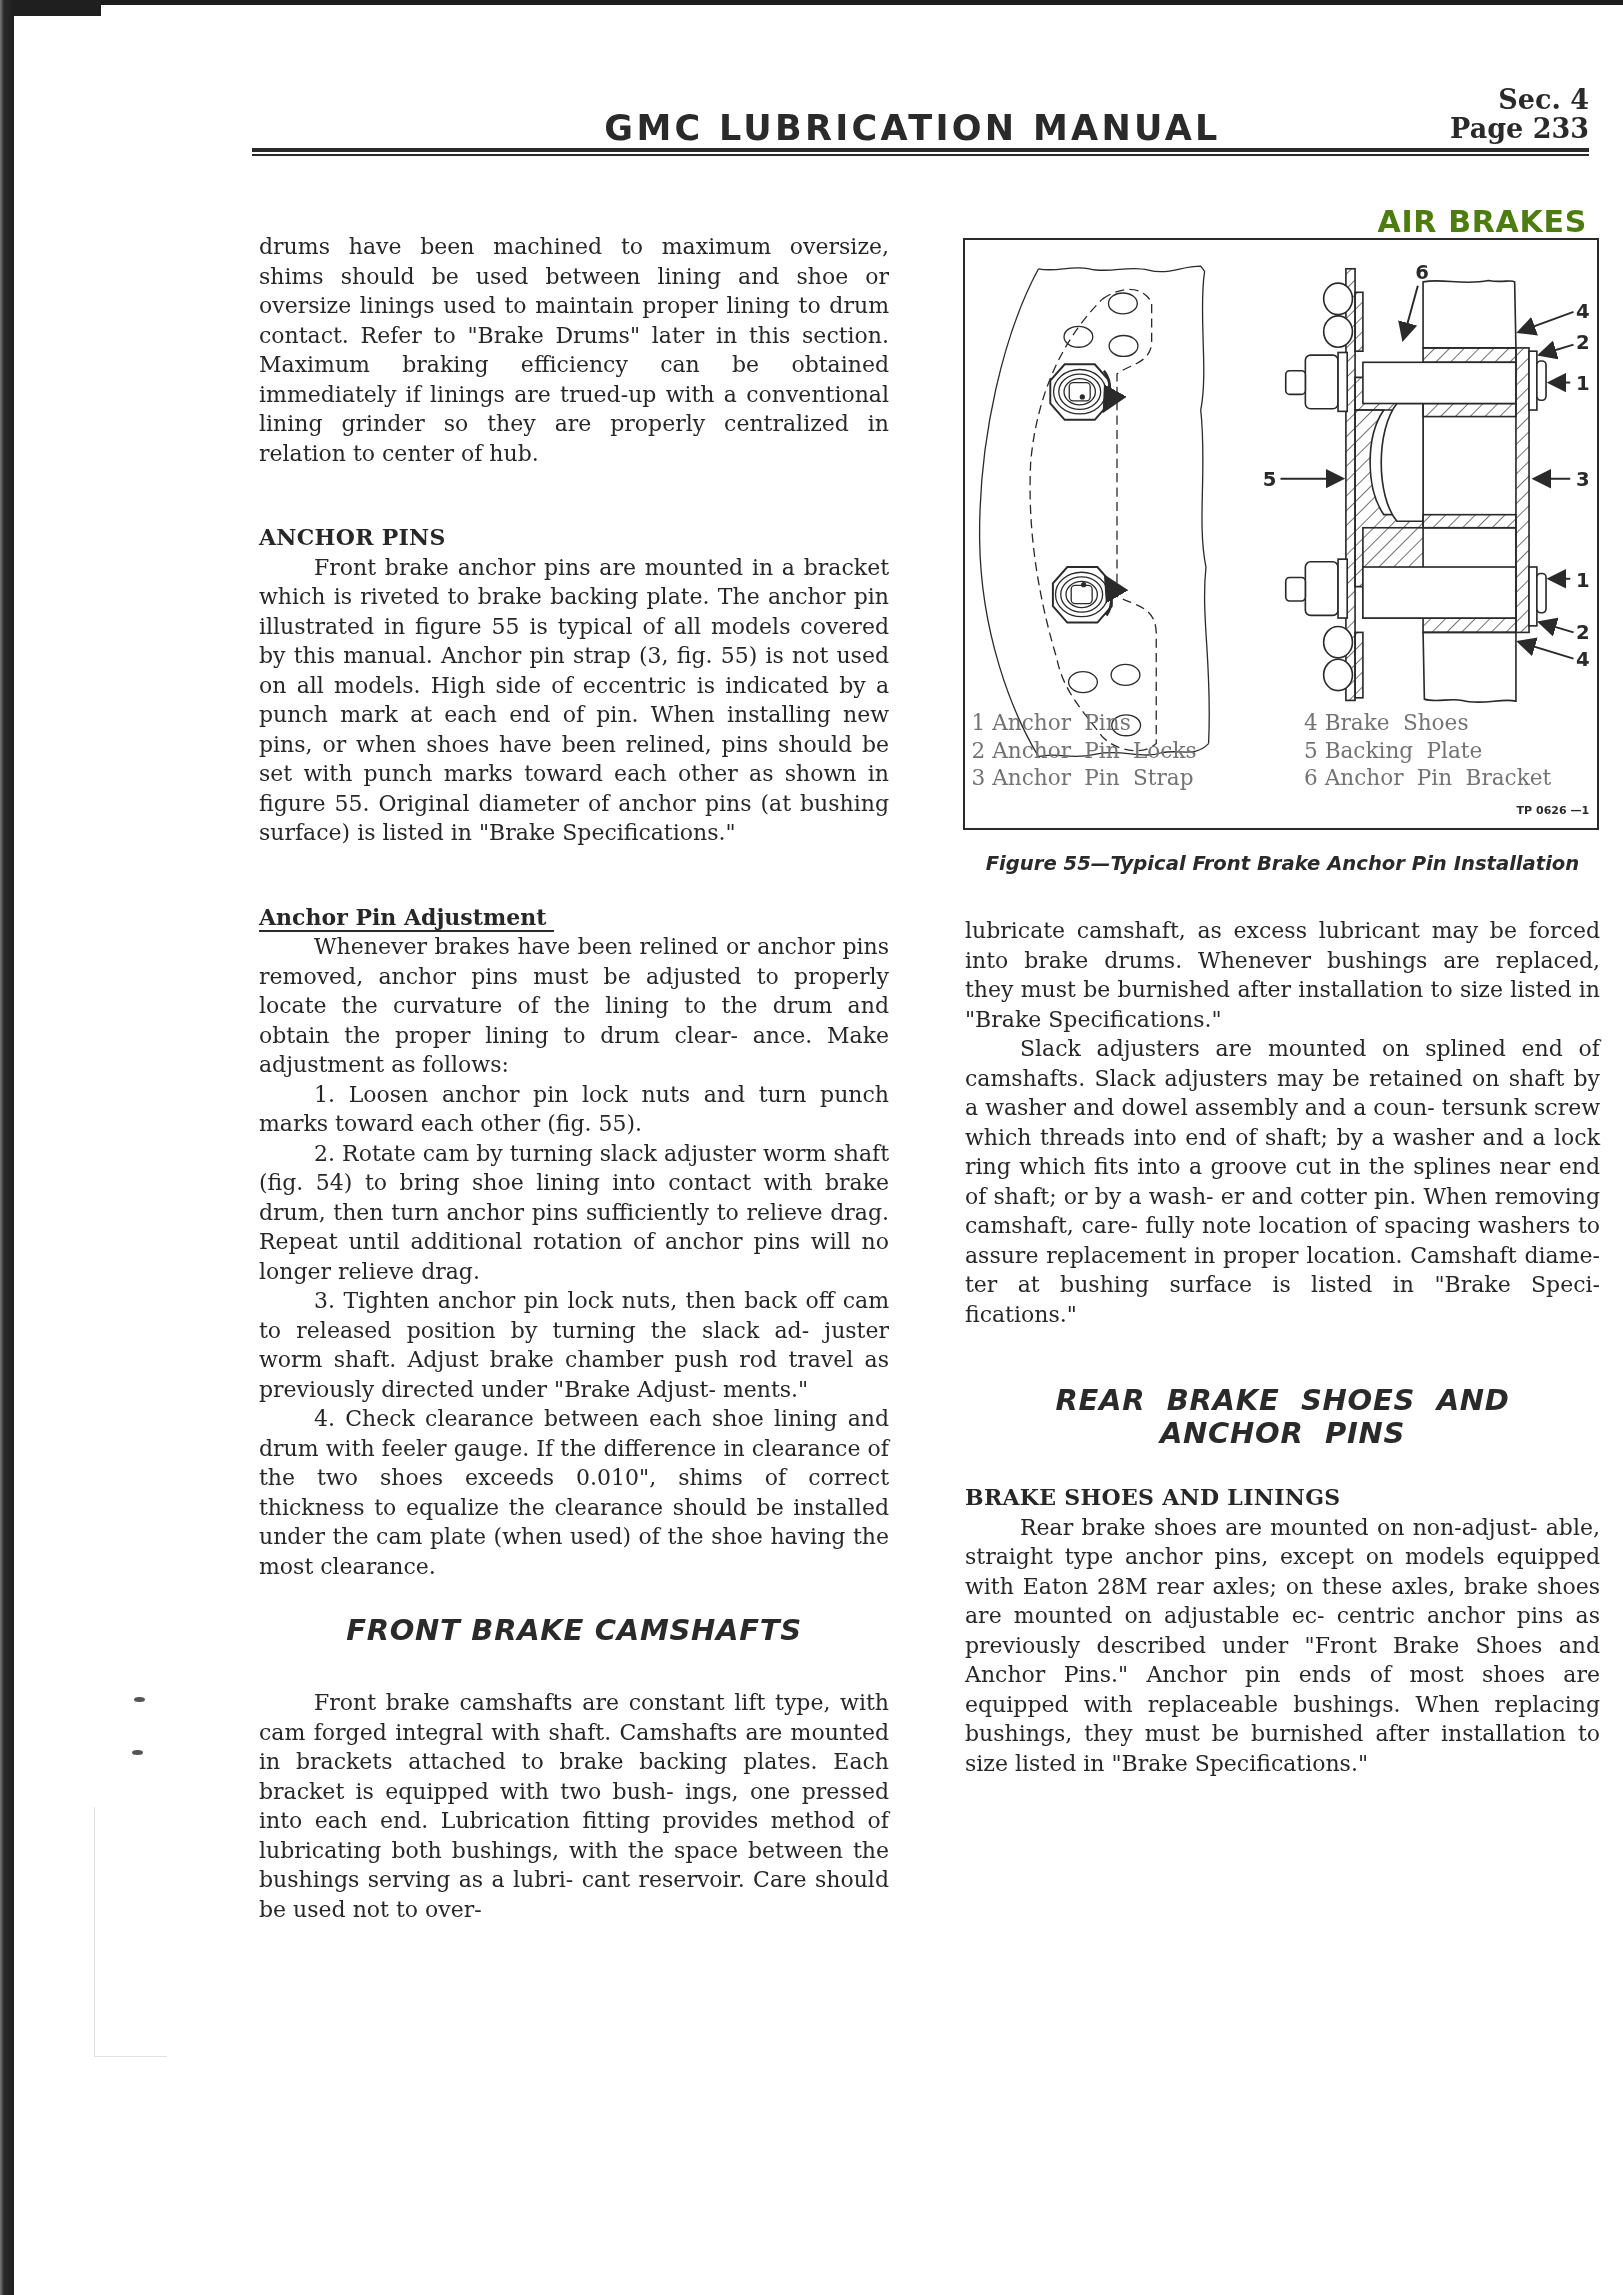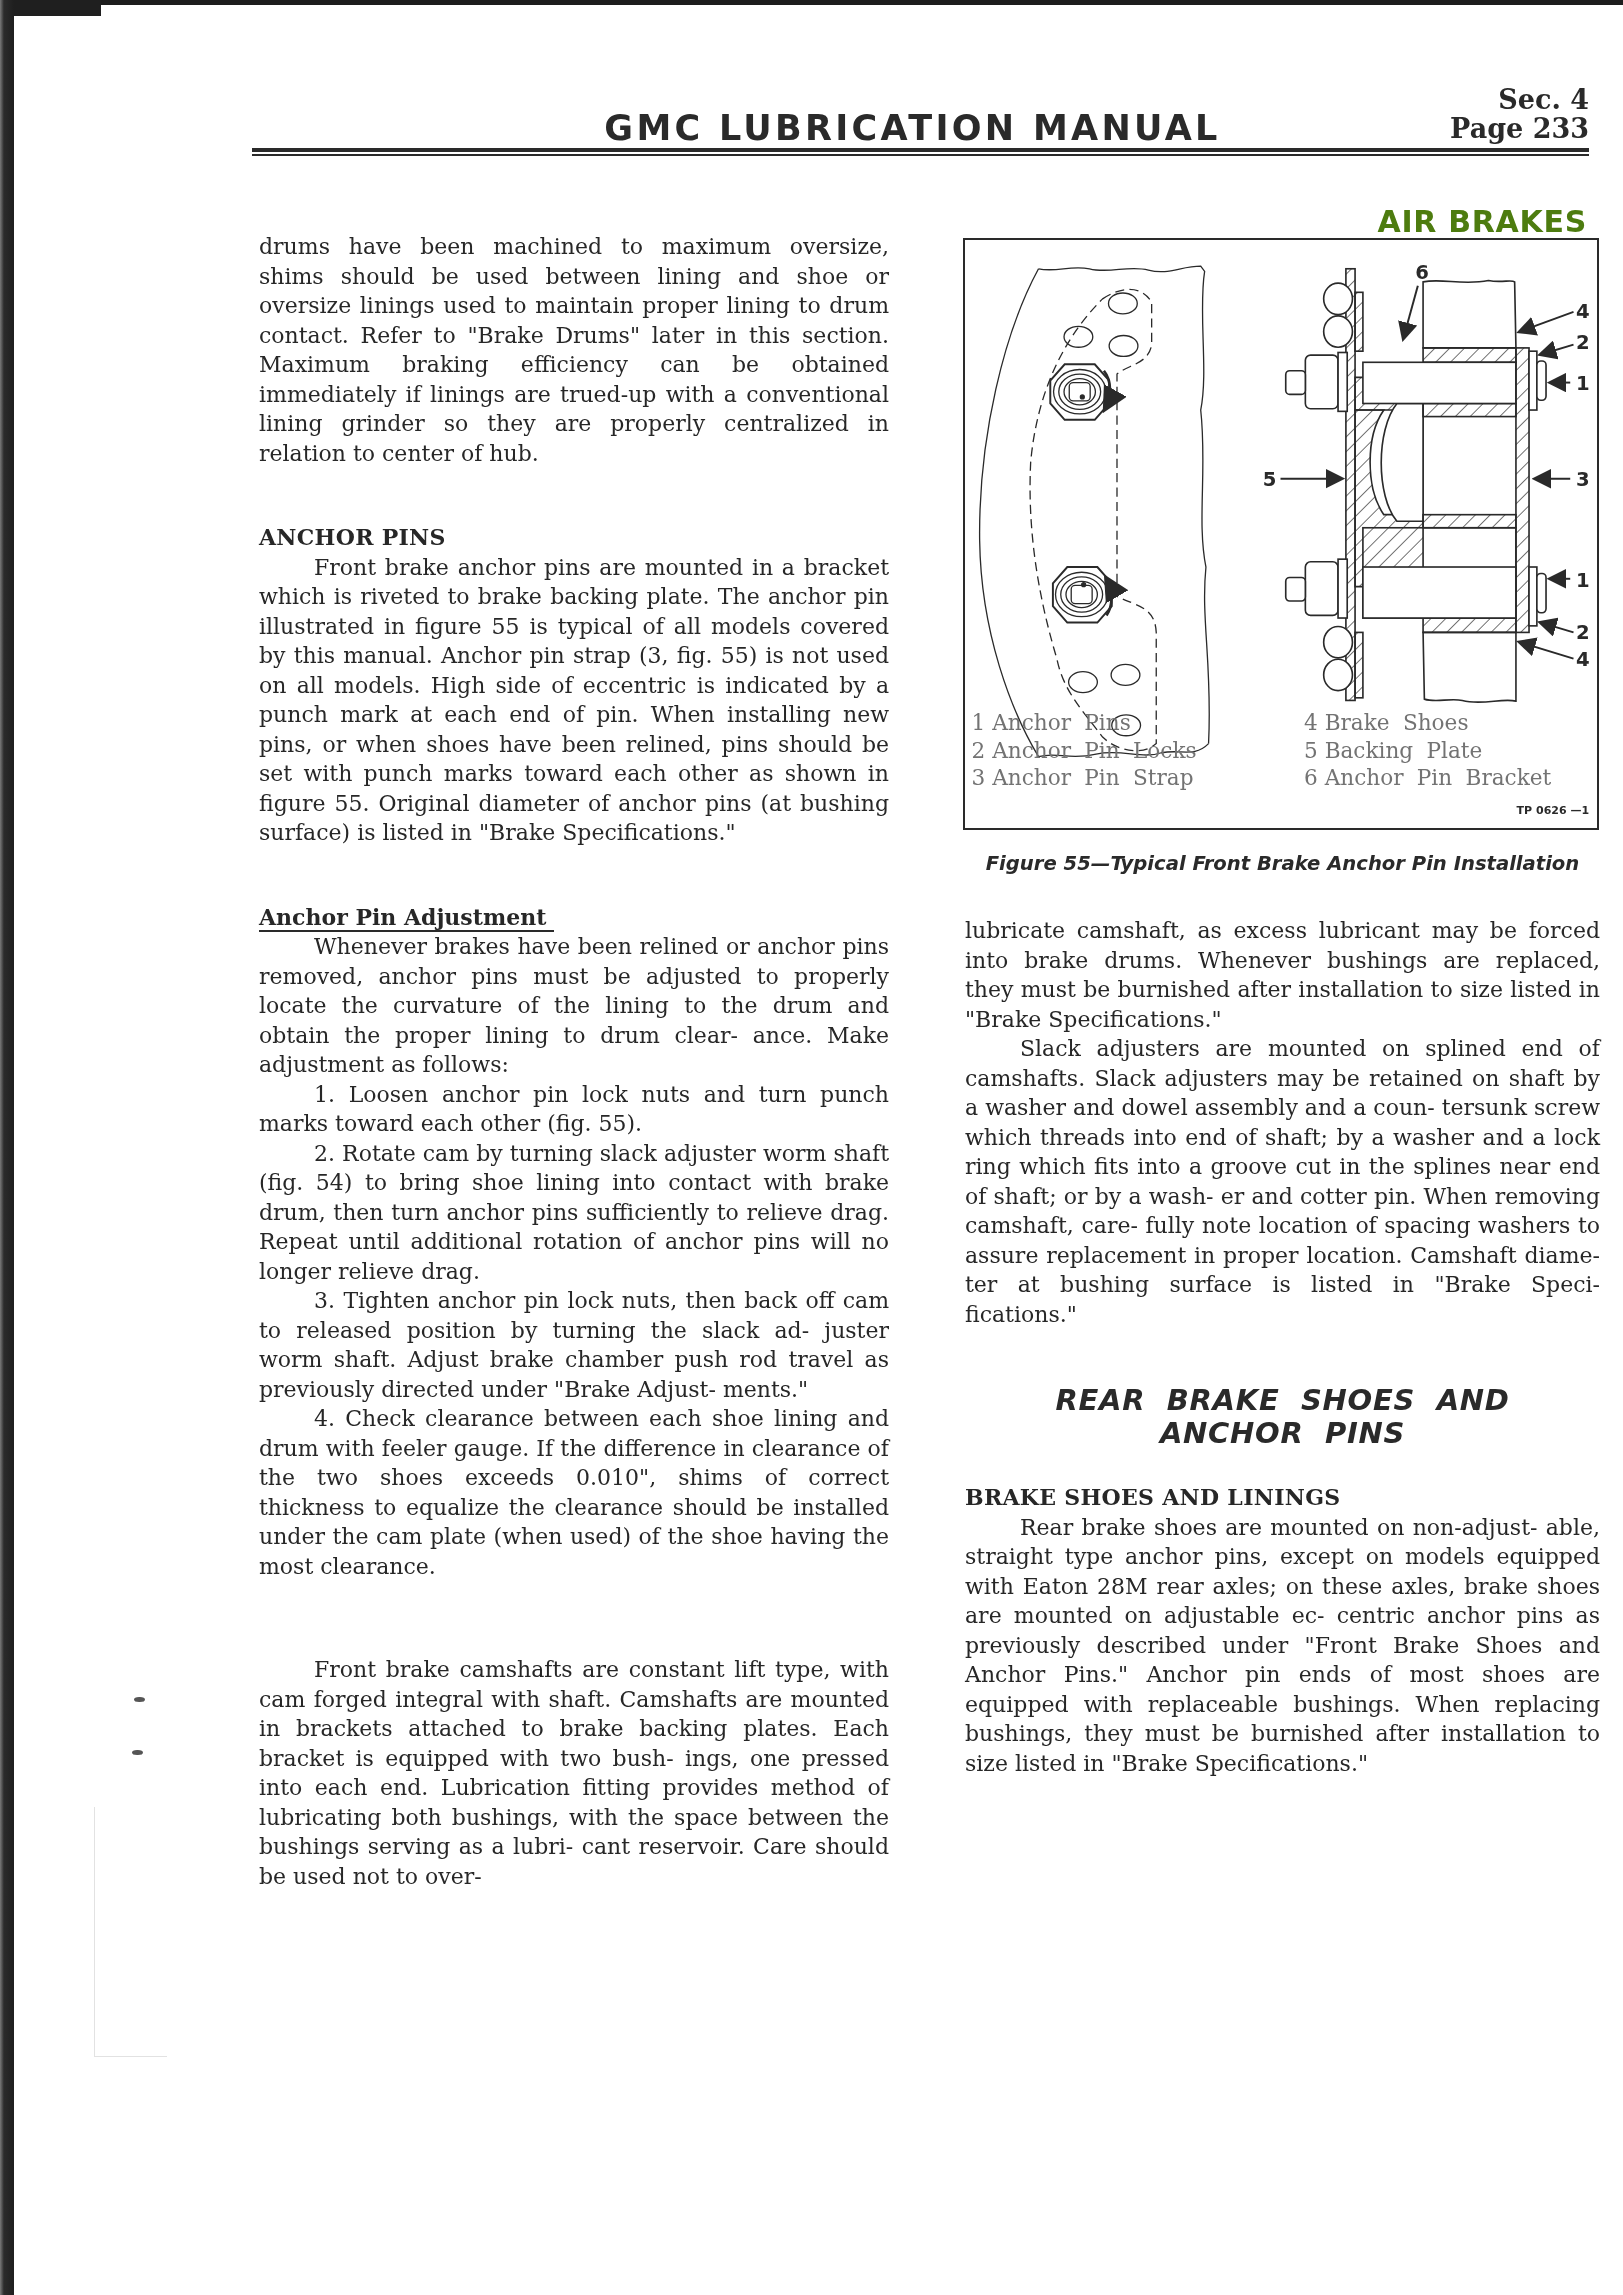--- a/index.html
+++ b/index.html
@@ -92,20 +92,21 @@
   <h3 class="cap-head">ANCHOR PINS</h3>
   <p class="ind">Front brake anchor pins are mounted in a bracket which is riveted to brake backing plate. The anchor pin illustrated in figure 55 is typical of all models covered by this manual.  Anchor pin strap (3, fig. 55) is not used on all models.  High side of eccentric is indicated by a punch mark at each end of pin.  When installing new pins, or when shoes have been relined, pins should be set with punch marks toward each other as shown in figure 55.  Original diameter of anchor pins (at bushing surface) is listed in "Brake Specifications."</p>
   <div class="gap-l"></div>
   <h4 class="ul-head">Anchor Pin Adjustment</h4>
   <p class="ind">Whenever brakes have been relined or anchor pins removed, anchor pins must be adjusted to properly locate the curvature of the lining to the drum and obtain the proper lining to drum clear- ance.  Make adjustment as follows:</p>
   <p class="ind">1.  Loosen anchor pin lock nuts and turn punch marks toward each other (fig. 55).</p>
   <p class="ind">2.  Rotate cam by turning slack adjuster worm shaft (fig. 54) to bring shoe lining into contact with brake drum, then turn anchor pins sufficiently to relieve drag.  Repeat until additional rotation of anchor pins will no longer relieve drag.</p>
   <p class="ind">3.  Tighten anchor pin lock nuts, then back off cam to released position by turning the slack ad- juster worm shaft.  Adjust brake chamber push rod travel as previously directed under "Brake Adjust- ments."</p>
   <p class="ind">4.  Check clearance between each shoe lining and drum with feeler gauge.  If the difference in clearance of the two shoes exceeds 0.010", shims of correct thickness to equalize the clearance should be installed under the cam plate (when used) of the shoe having the most clearance.</p>
   <div class="gap-s"></div>
+  <h2 class="sec-head">FRONT BRAKE CAMSHAFTS</h2>
   <div class="gap-m"></div>
   <p class="ind">Front brake camshafts are constant lift type, with cam forged integral with shaft.  Camshafts are mounted in brackets attached to brake backing plates.  Each bracket is equipped with two bush- ings, one pressed into each end. Lubrication fitting provides method of lubricating both bushings, with the space between the bushings serving as a lubri- cant reservoir.  Care should be used not to over-</p>
 </section>
 
 <figure class="fig" style="margin:0;">
   <svg width="631" height="586" viewBox="0 0 964 896">
     <defs>
       <pattern id="hatch" width="16" height="16" patternUnits="userSpaceOnUse" patternTransform="rotate(45)">
         <line x1="0" y1="0" x2="0" y2="16" stroke="#2a2a2a" stroke-width="2"></line>
       </pattern>

